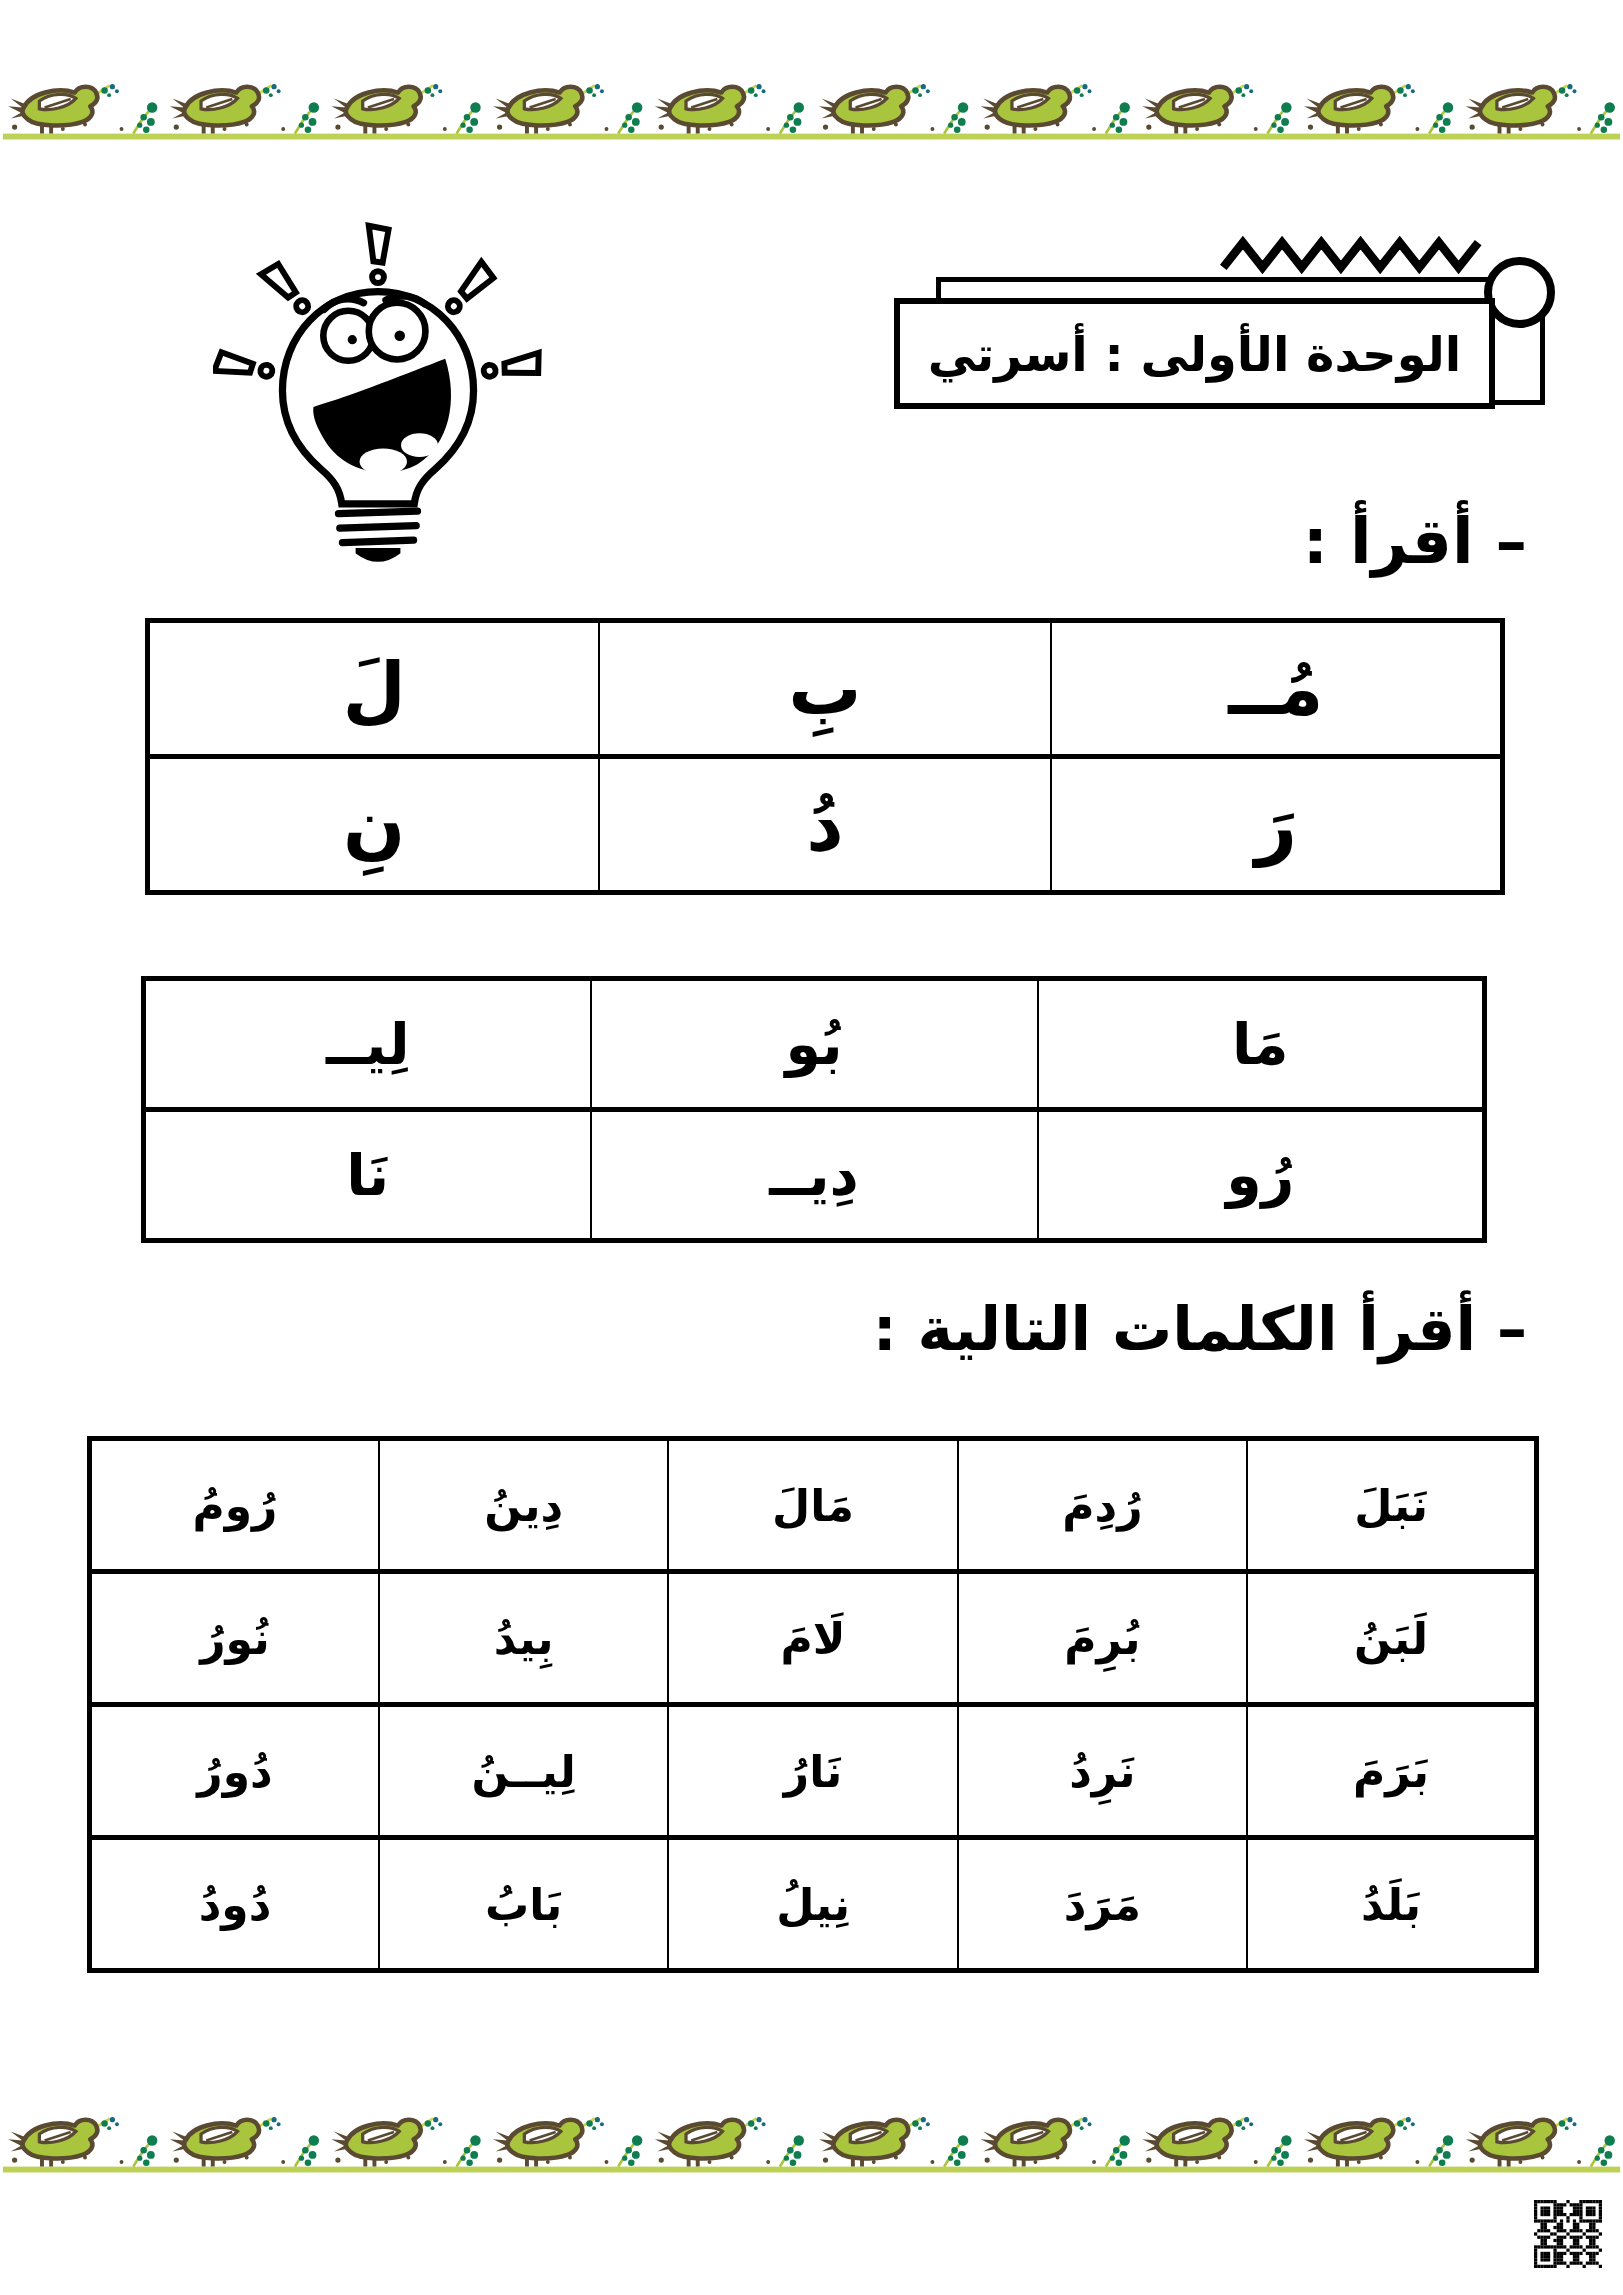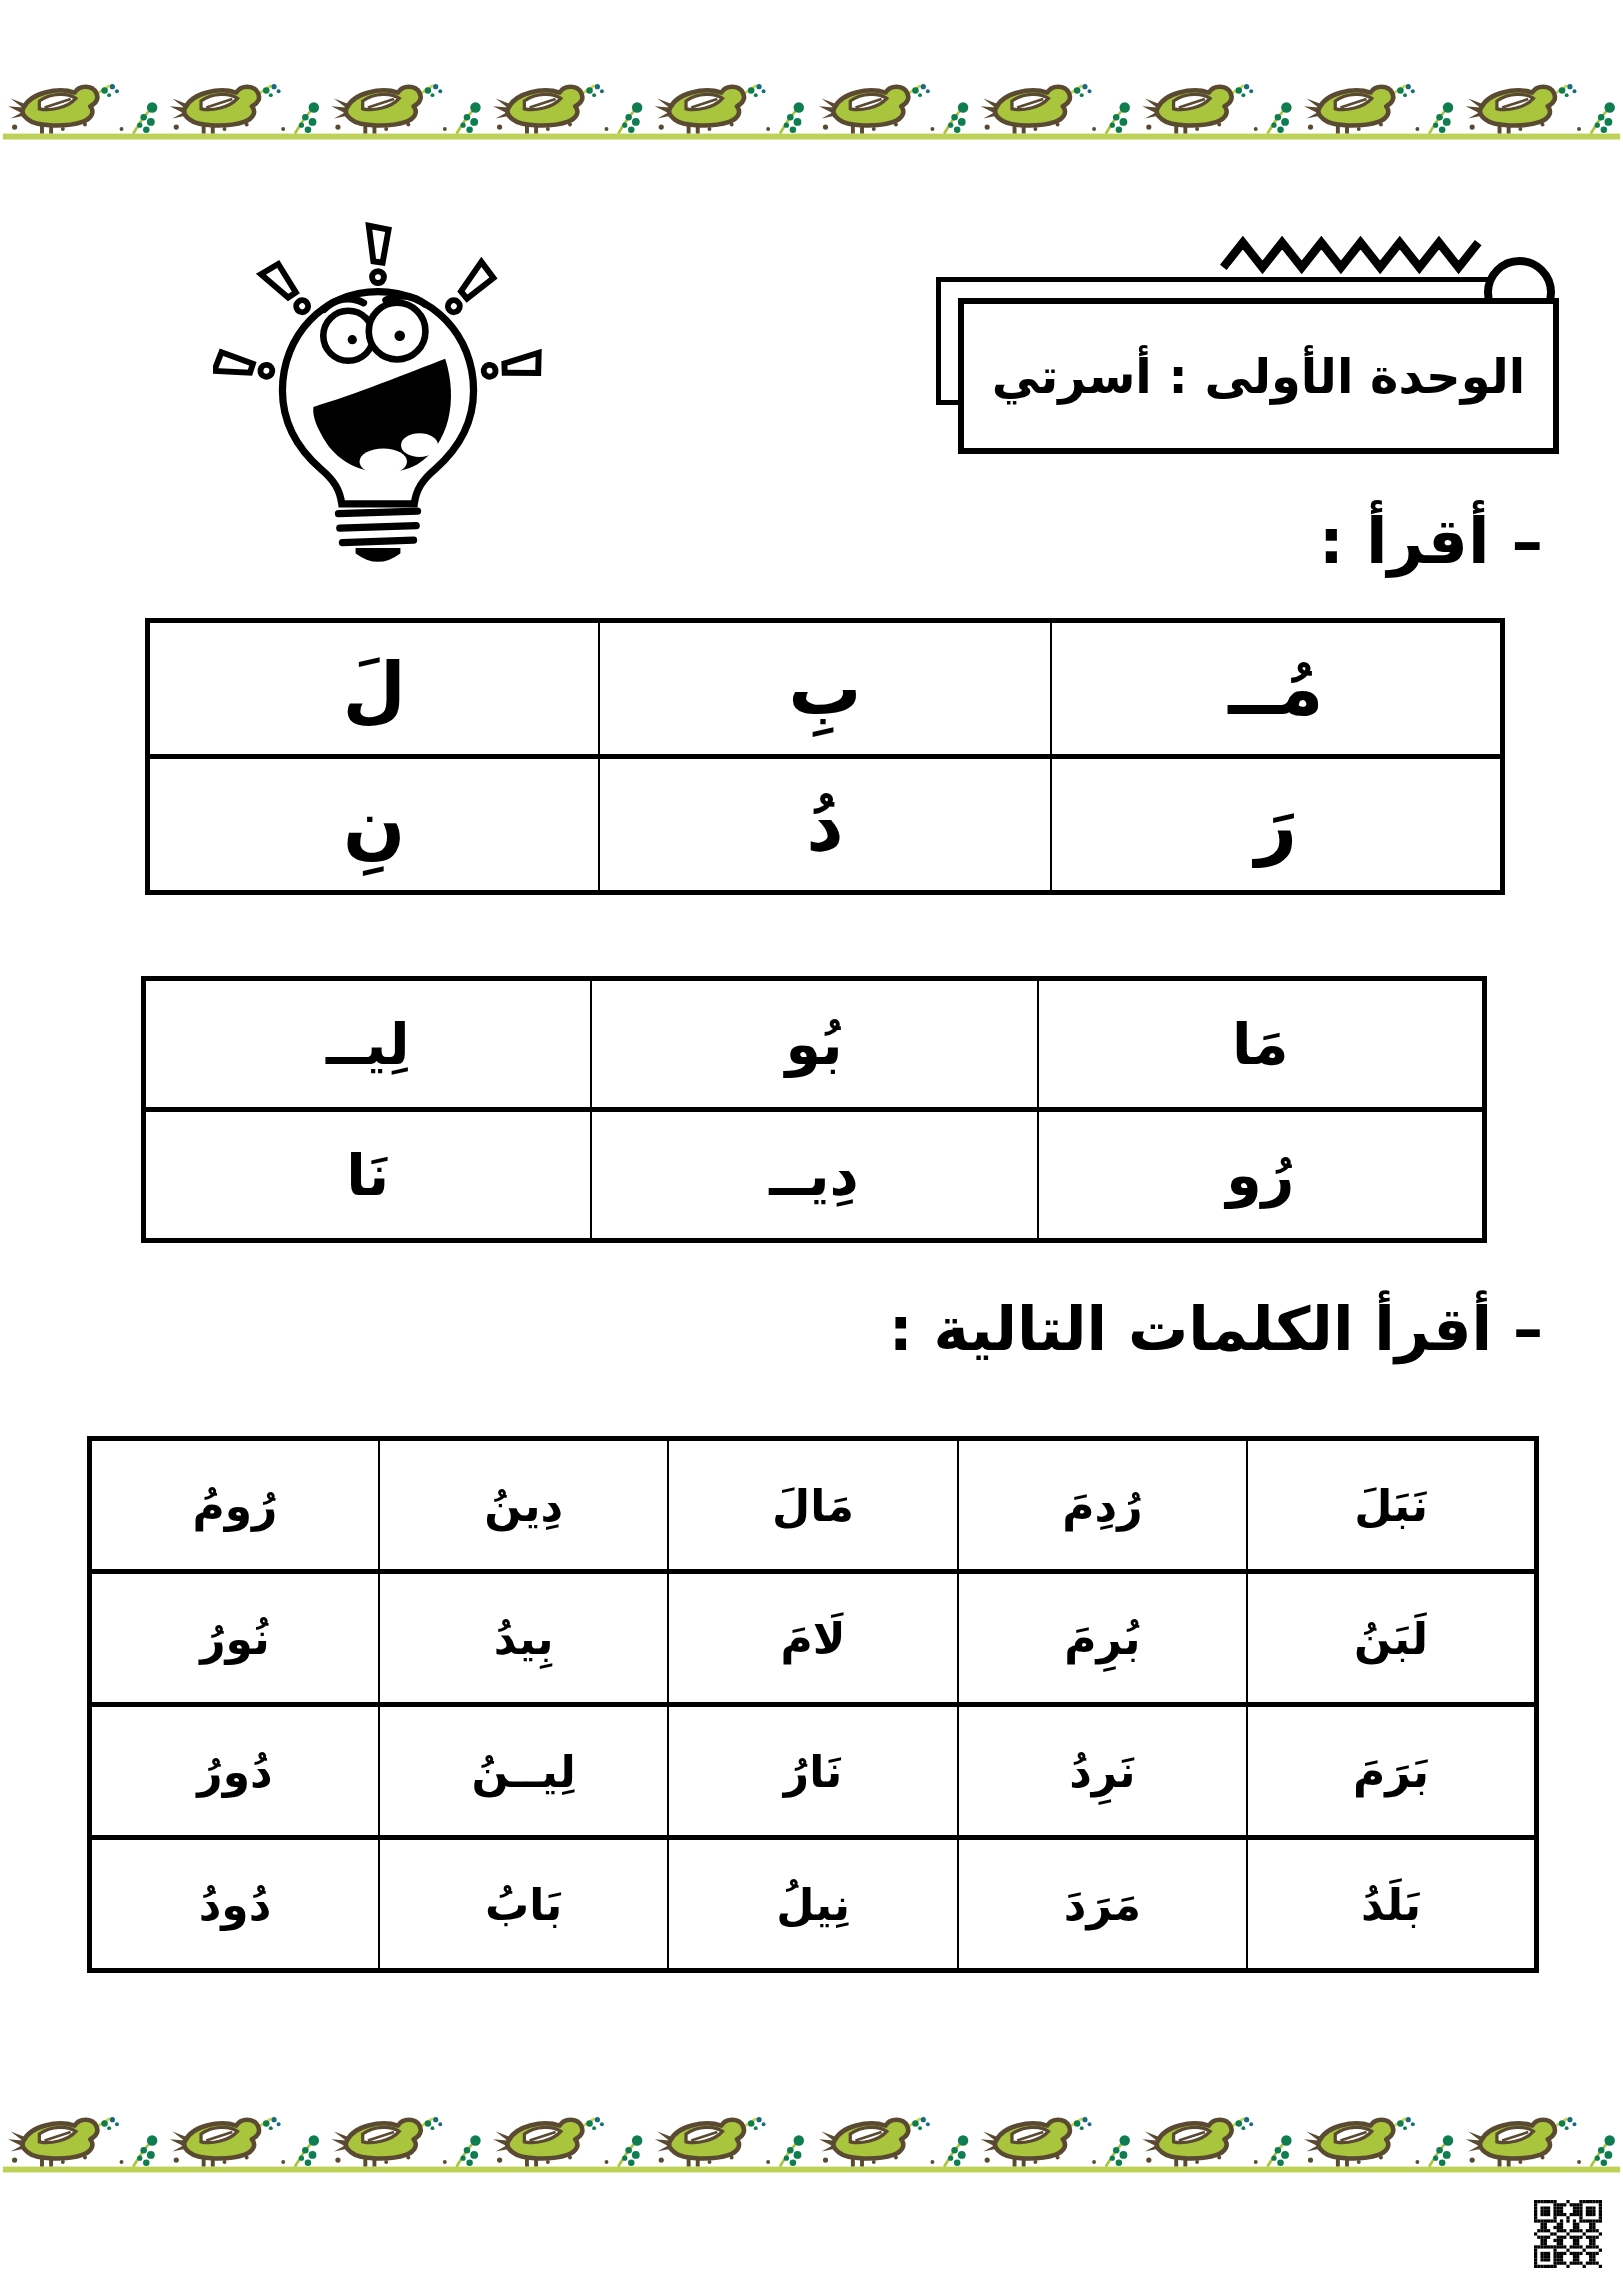--- a/index.html
+++ b/index.html
@@ -10,27 +10,27 @@
   .bird-border{position:absolute;left:0;width:1623px;height:88px;}
   .bird-border.top{top:58px;}
   .bird-border.bottom{top:2091px;}
 
   
   .bulb{position:absolute;left:213px;top:173px;width:330px;height:402px;}
 
   
   .zigzag{position:absolute;left:1220px;top:236px;width:268px;height:38px;}
   .back-box{position:absolute;left:936px;top:277px;width:609px;height:128px;border:5.9px solid #000;background:#fff;box-sizing:border-box;}
-  .front-box{position:absolute;left:958px;top:298px;width:601px;height:156px;border:6.5px solid #000;background:#fff;box-sizing:border-box;
+  .front-box{position:absolute;left:894px;top:298px;width:601px;height:111px;border:6.5px solid #000;background:#fff;box-sizing:border-box;
              display:flex;align-items:center;justify-content:center;}
   .front-box span{font-size:48px;font-weight:bold;letter-spacing:0.7px;}
   .pin{position:absolute;left:1484px;top:257px;width:71px;height:71px;border:8.5px solid #000;border-radius:50%;background:#fff;box-sizing:border-box;}
 
   
-  .heading{position:absolute;right:80px;font-weight:bold;direction:rtl;white-space:nowrap;}
+  .heading{position:absolute;right:96px;font-weight:bold;direction:rtl;white-space:nowrap;}
   .heading.h1{top:505px;font-size:63px;}
   .heading.h2{top:1294px;font-size:60px;margin-left:10px;}
 
   
   table.sheet{position:absolute;border-collapse:collapse;table-layout:fixed;background:#fff;}
   table.sheet td{border:2.6px solid #000;text-align:center;vertical-align:middle;font-weight:bold;padding:0;}
   table.sheet{border:5.9px solid #000;}
   table.sheet tr + tr td{border-top:5.9px solid #000;}
   table.syll1{left:145px;top:618px;width:1360px;}
   table.syll1 td{height:131px;font-size:73px;}

